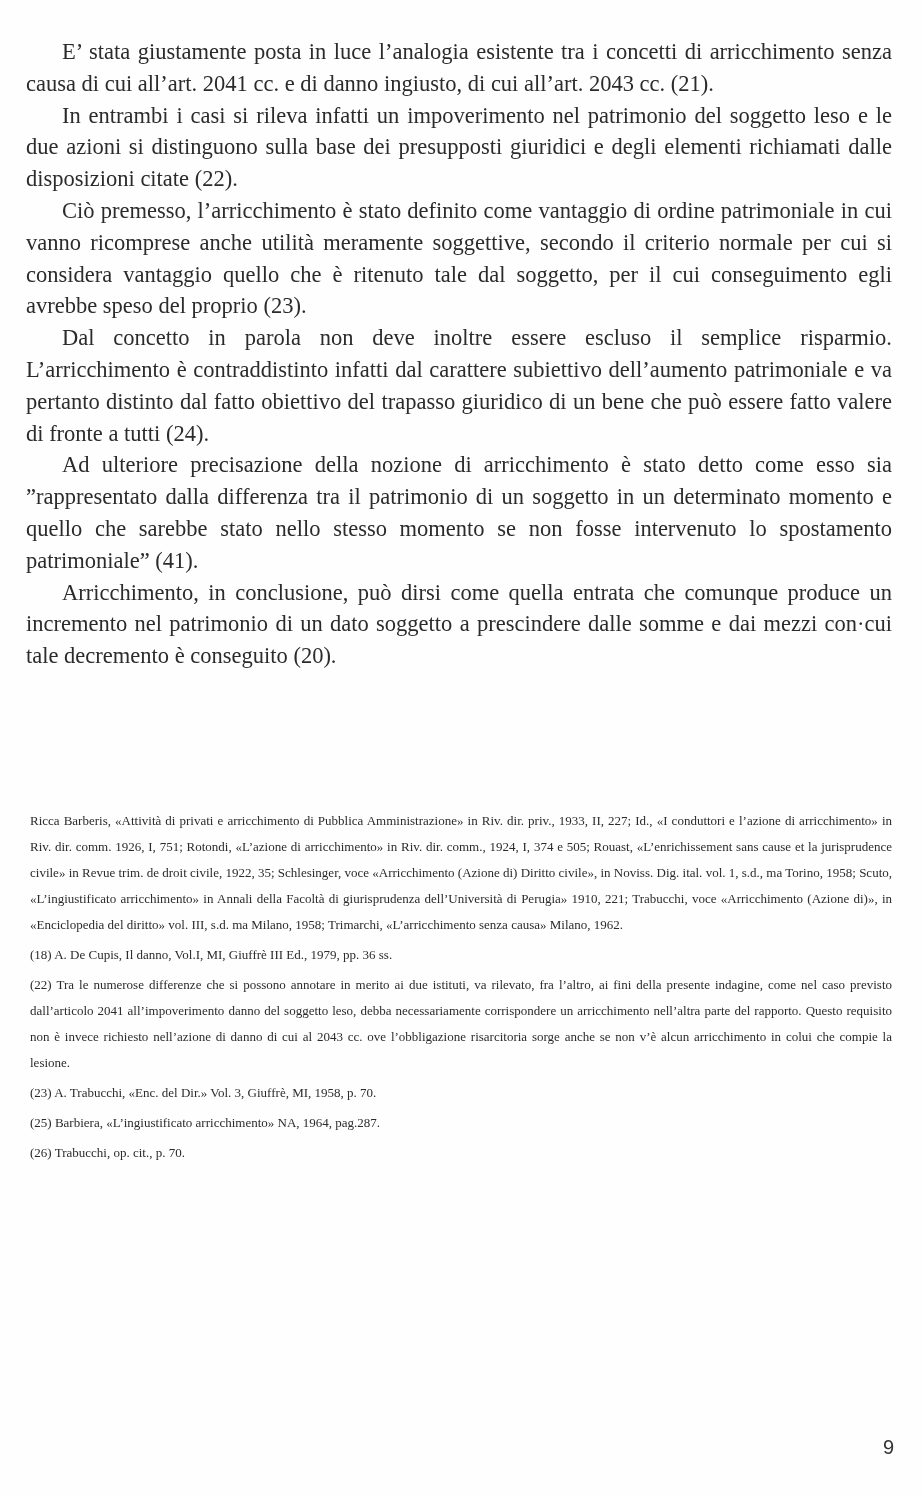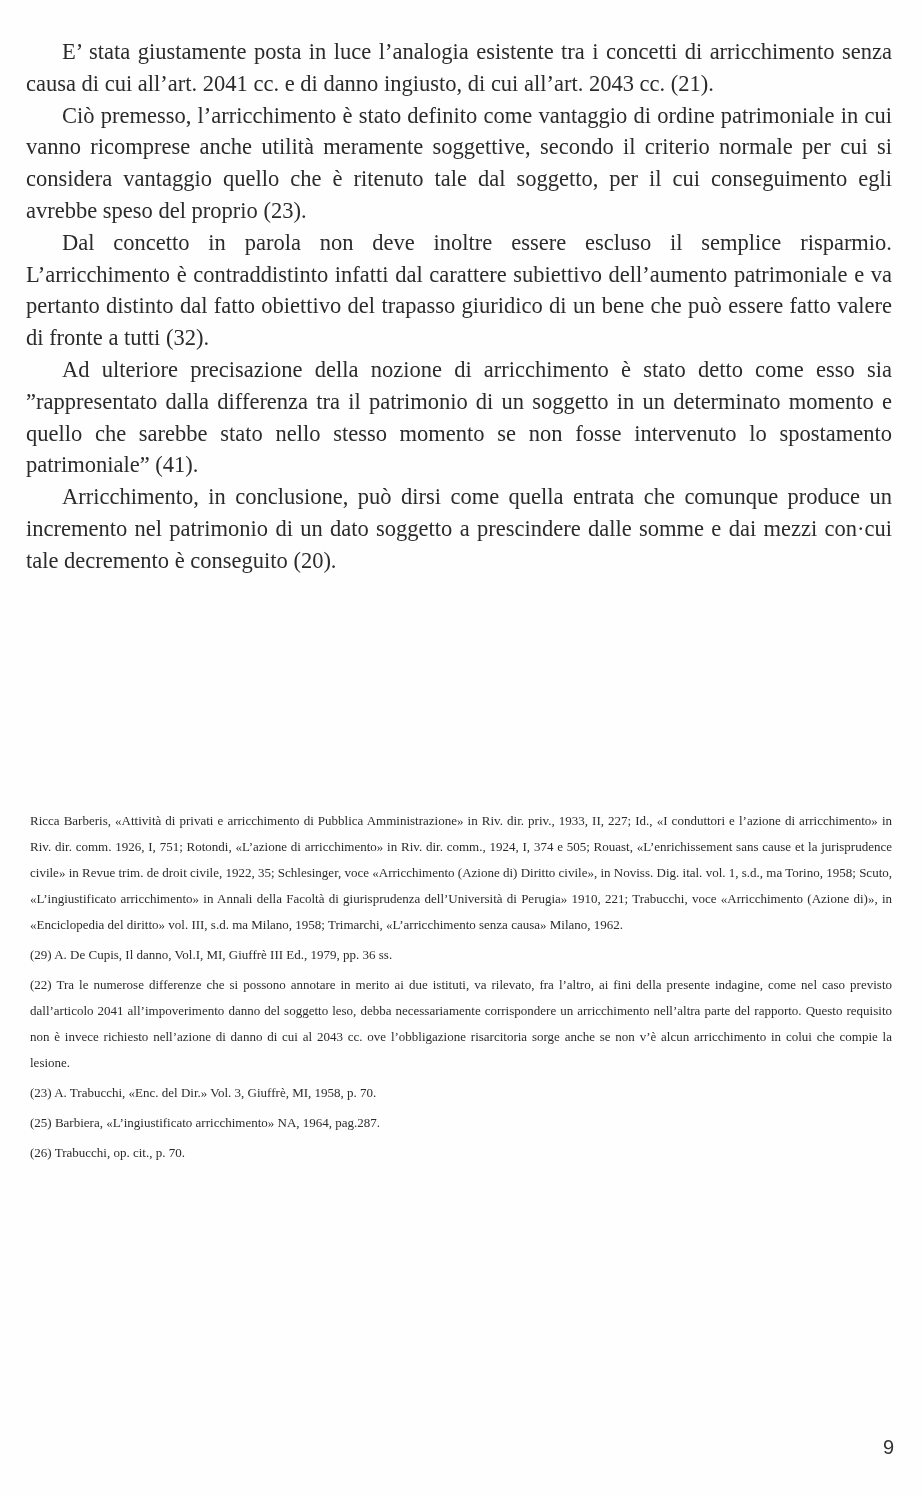--- a/index.html
+++ b/index.html
@@ -24,29 +24,30 @@
     position: absolute; left: 883px; top: 1436px;
     font-family: "Liberation Sans", sans-serif; font-size: 20px; color: #333;
   }
 </style>
 </head>
 <body>
 
 <div class="page">
   <div class="body-text">
     <p class="first">E’ stata giustamente posta in luce l’analogia esistente tra i concetti di arricchimento senza causa di cui all’art. 2041 cc. e di danno ingiusto, di cui all’art. 2043 cc. (21).</p>
+    <p>In entrambi i casi si rileva infatti un impoverimento nel patrimonio del soggetto leso e le due azioni si distinguono sulla base dei presupposti giuridici e degli elementi richiamati dalle disposizioni citate (22).</p>
     <p>Ciò premesso, l’arricchimento è stato definito come vantaggio di ordine patrimoniale in cui vanno ricomprese anche utilità meramente soggettive, secondo il criterio normale per cui si considera vantaggio quello che è ritenuto tale dal soggetto, per il cui conseguimento egli avrebbe speso del proprio (23).</p>
-    <p>Dal concetto in parola non deve inoltre essere escluso il semplice risparmio. L’arricchimento è contraddistinto infatti dal carattere subiettivo dell’aumento patrimoniale e va pertanto distinto dal fatto obiettivo del trapasso giuridico di un bene che può essere fatto valere di fronte a tutti (32).</p>
+    <p>Dal concetto in parola non deve inoltre essere escluso il semplice risparmio. L’arricchimento è contraddistinto infatti dal carattere subiettivo dell’aumento patrimoniale e va pertanto distinto dal fatto obiettivo del trapasso giuridico di un bene che può essere fatto valere di fronte a tutti (24).</p>
     <p>Ad ulteriore precisazione della nozione di arricchimento è stato detto come esso sia ”rappresentato dalla differenza tra il patrimonio di un soggetto in un determinato momento e quello che sarebbe stato nello stesso momento se non fosse intervenuto lo spostamento patrimoniale” (41).</p>
     <p>Arricchimento, in conclusione, può dirsi come quella entrata che comunque produce un incremento nel patrimonio di un dato soggetto a prescindere dalle somme e dai mezzi con·cui tale decremento è conseguito (20).</p>
   </div>
 
   <div class="notes">
     <p class="bib">Ricca Barberis, «Attività di privati e arricchimento di Pubblica Amministrazione» in Riv. dir. priv., 1933, II, 227; Id., «I conduttori e l’azione di arricchimento» in Riv. dir. comm. 1926, I, 751; Rotondi, «L’azione di arricchimento» in Riv. dir. comm., 1924, I, 374 e 505; Rouast, «L’enrichissement sans cause et la jurisprudence civile» in Revue trim. de droit civile, 1922, 35; Schlesinger, voce «Arricchimento (Azione di) Diritto civile», in Noviss. Dig. ital. vol. 1, s.d., ma Torino, 1958; Scuto, «L’ingiustificato arricchimento» in Annali della Facoltà di giurisprudenza dell’Università di Perugia» 1910, 221; Trabucchi, voce «Arricchimento (Azione di)», in «Enciclopedia del diritto» vol. III, s.d. ma Milano, 1958; Trimarchi, «L’arricchimento senza causa» Milano, 1962.</p>
-    <p class="fn">(29) A. De Cupis, Il danno, Vol.I, MI, Giuffrè III Ed., 1979, pp. 36 ss.</p>
+    <p class="fn">(18) A. De Cupis, Il danno, Vol.I, MI, Giuffrè III Ed., 1979, pp. 36 ss.</p>
     <p class="fn">(22) Tra le numerose differenze che si possono annotare in merito ai due istituti, va rilevato, fra l’altro, ai fini della presente indagine, come nel caso previsto dall’articolo 2041 all’impoverimento danno del soggetto leso, debba necessariamente corrispondere un arricchimento nell’altra parte del rapporto. Questo requisito non è invece richiesto nell’azione di danno di cui al 2043 cc. ove l’obbligazione risarcitoria sorge anche se non v’è alcun arricchimento in colui che compie la lesione.</p>
     <p class="fn">(23) A. Trabucchi, «Enc. del Dir.» Vol. 3, Giuffrè, MI, 1958, p. 70.</p>
     <p class="fn">(25) Barbiera, «L’ingiustificato arricchimento» NA, 1964, pag.287.</p>
     <p class="fn">(26) Trabucchi, op. cit., p. 70.</p>
   </div>
 
   <div class="page-number">9</div>
 </div>
 
 </body></html>

